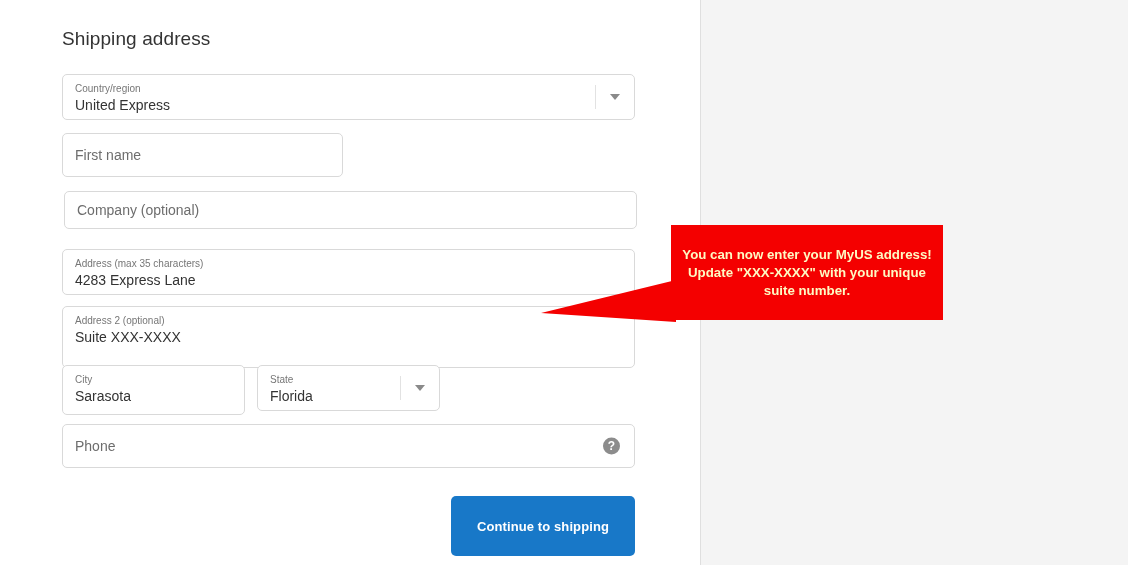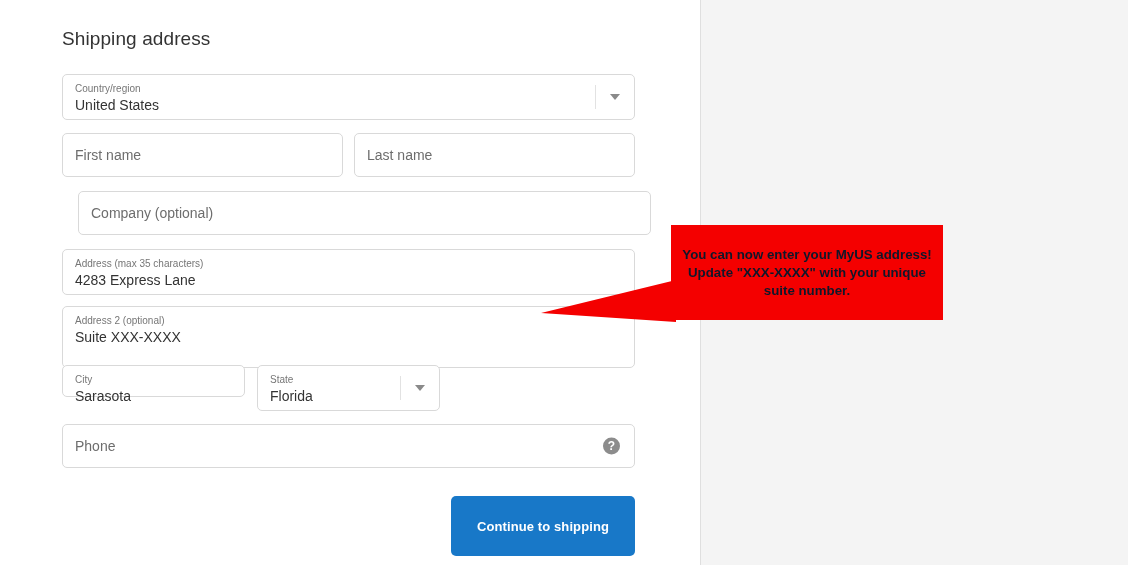--- a/index.html
+++ b/index.html
@@ -127,24 +127,24 @@
     font-weight: bold;
     line-height: 17px;
     text-align: center;
     font-family: "Liberation Sans", sans-serif;
   }
 
   
   #field-country { left: 46px;  top: 74px;  width: 573px; height: 46px; }
   #field-first   { left: 46px;  top: 133px; width: 281px; height: 44px; }
   #field-last    { left: 338px; top: 133px; width: 281px; height: 44px; }
-  #field-company { left: 62px;  top: 191px; width: 573px; height: 44px; }
+  #field-company { left: 48px;  top: 191px; width: 573px; height: 38px; }
   #field-address { left: 46px;  top: 249px; width: 573px; height: 46px; }
   #field-address2{ left: 46px;  top: 306px; width: 573px; height: 62px; }
-  #field-city    { left: 46px;  top: 365px; width: 183px; height: 32px; }
+  #field-city    { left: 46px;  top: 365px; width: 183px; height: 50px; }
   #field-state   { left: 241px; top: 365px; width: 183px; height: 46px; }
   #field-postal  { left: 436px; top: 365px; width: 183px; height: 46px; }
   #field-phone   { left: 46px;  top: 424px; width: 573px; height: 44px; }
 
   
   #continue-button {
     position: absolute;
     left: 435px;
     top: 496px;
     width: 184px;
@@ -169,21 +169,21 @@
     height: 95px;
     background: #f40000;
     z-index: 20;
   }
   #callout-text {
     position: absolute;
     left: 8px;
     right: 8px;
     top: 50%;
     transform: translateY(-50%);
-    color: #0f172a;
+    color: #fef9c3;
     font-size: 13.3px;
     font-weight: bold;
     line-height: 18px;
     text-align: center;
     font-family: "Liberation Sans", sans-serif;
   }
   #callout-arrow {
     position: absolute;
     left: 520px;
     top: 280px;
@@ -199,32 +199,29 @@
 <div id="page">
 
   <div id="right-panel"></div>
 
   <div id="form-area">
 
     <div id="page-title">Shipping address</div>
 
     <div class="field" id="field-country">
       <span class="field-label">Country/region</span>
-      <span class="field-value">United States</span>
+      <span class="field-value">United Express</span>
       <span class="dd-sep"></span>
       <span class="dd-arrow"></span>
     </div>
 
     <div class="field" id="field-first">
       <span class="field-placeholder">First name</span>
     </div>
 
-    <div class="field" id="field-last">
-      <span class="field-placeholder">Last name</span>
-    </div>
 
     <div class="field" id="field-company">
       <span class="field-placeholder">Company (optional)</span>
     </div>
 
     <div class="field" id="field-address">
       <span class="field-label">Address (max 35 characters)</span>
       <span class="field-value">4283 Express Lane</span>
     </div>
 

